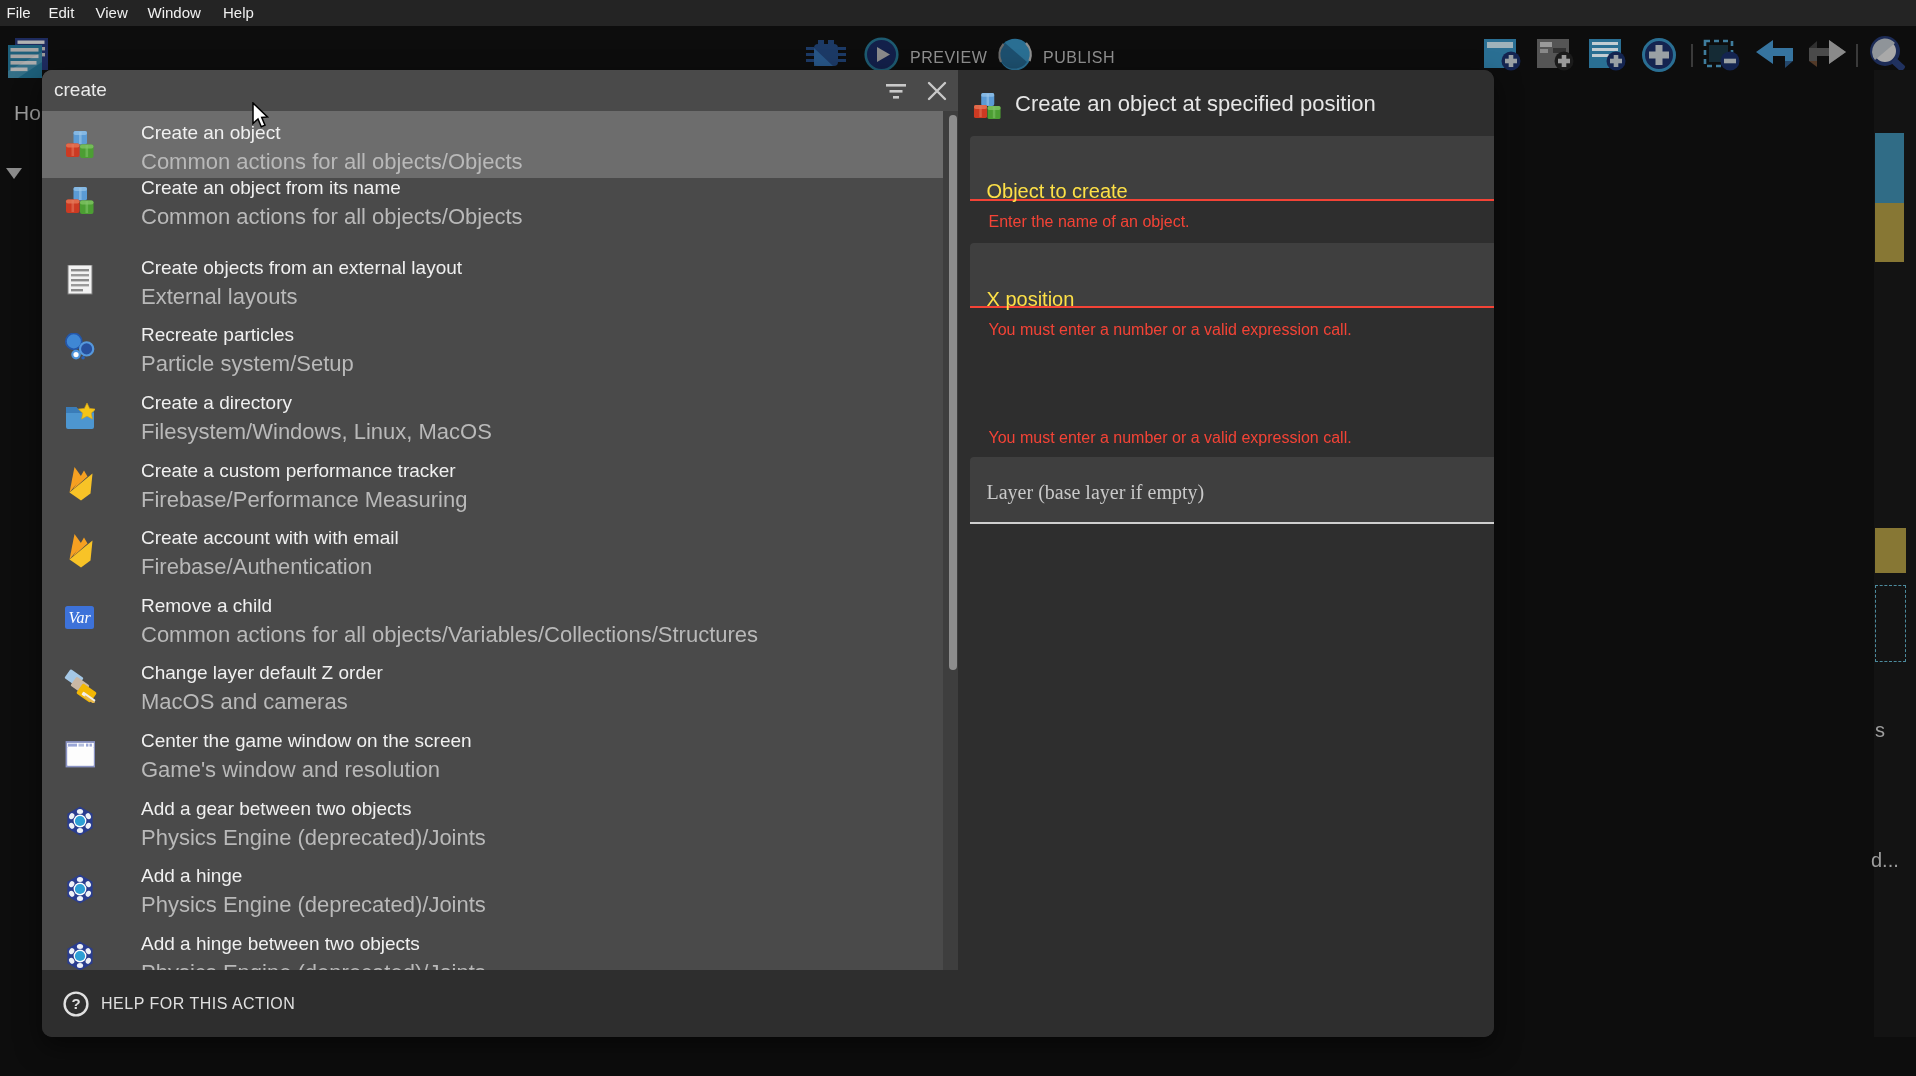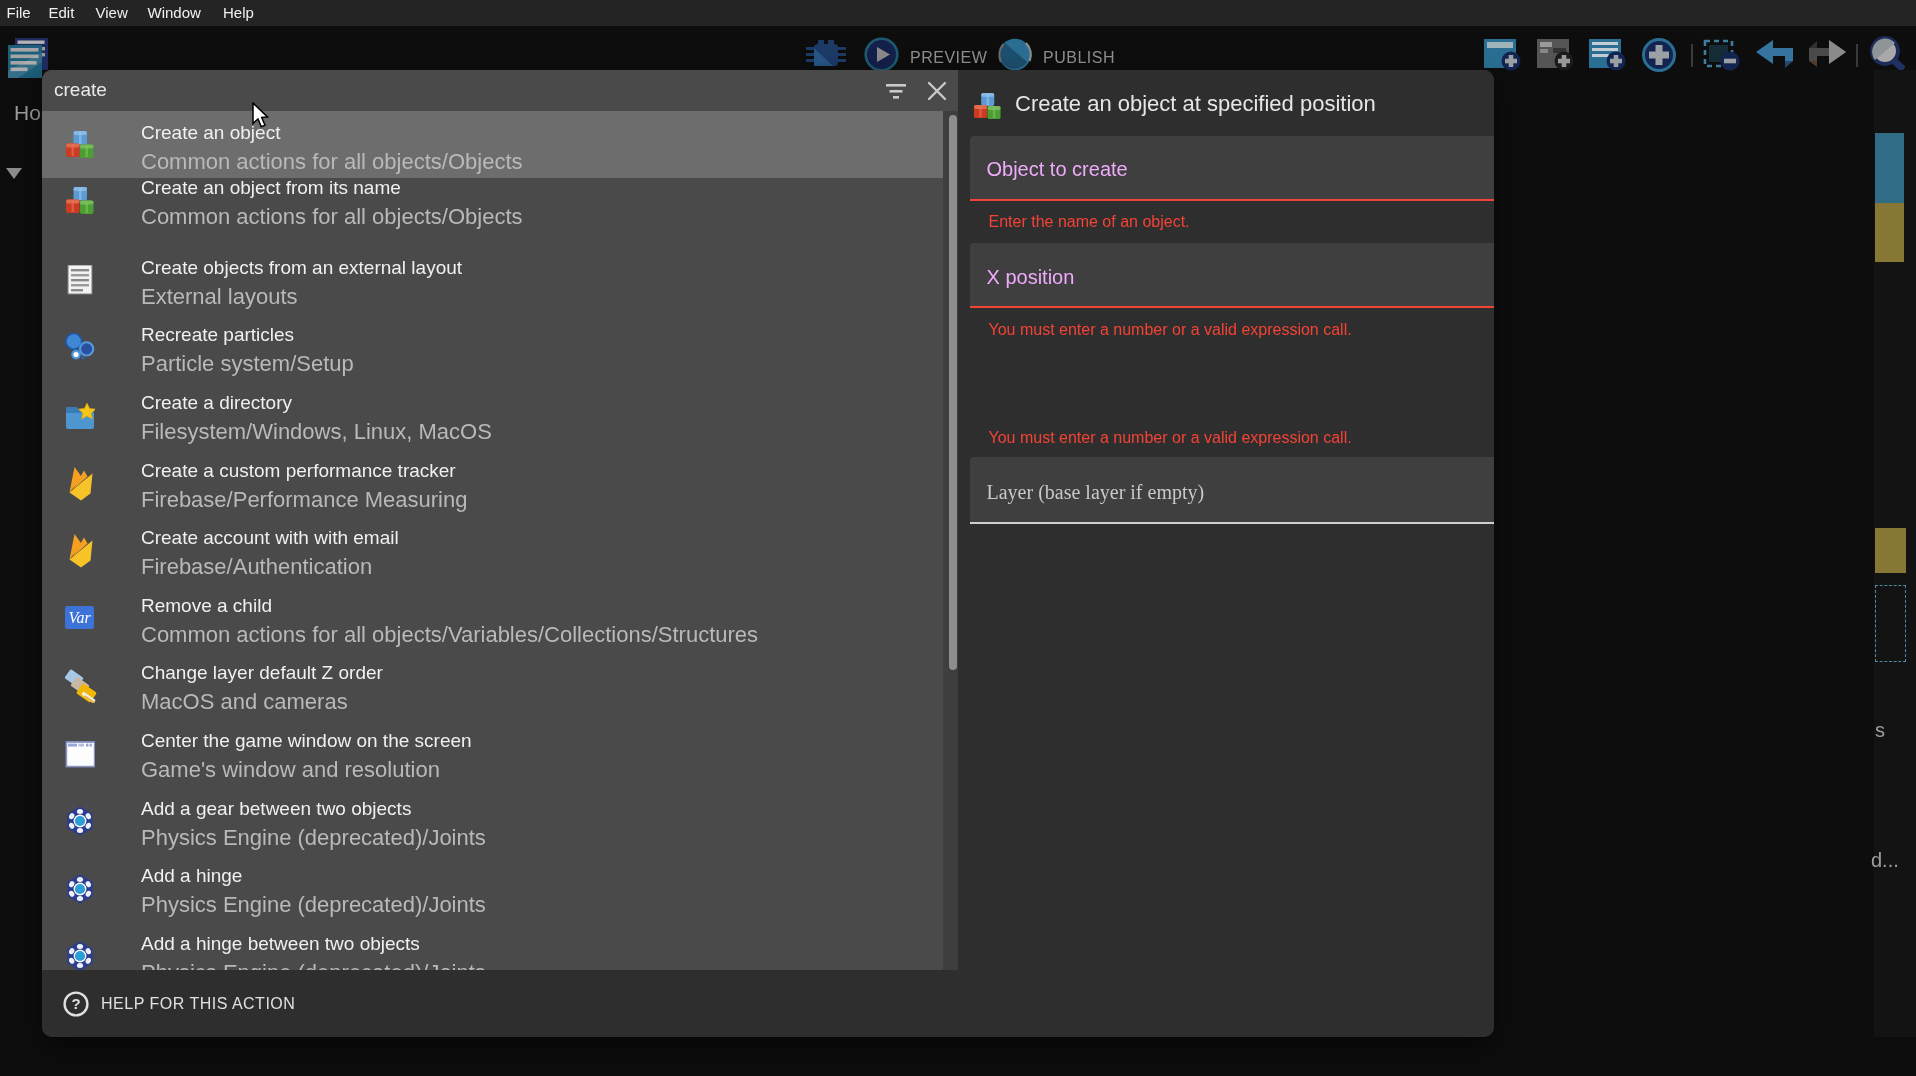--- a/index.html
+++ b/index.html
@@ -25,21 +25,21 @@
   .row .t1 { position:absolute; left:99px; top:11px; font-size:19px; color:#f0f0f0; white-space:nowrap; }
   .row .t2 { position:absolute; left:99px; top:38px; font-size:22px; color:#b9b9b9; white-space:nowrap; }
   .row .ic { position:absolute; left:23px; top:19.7px; width:30px; height:30px; }
   #sbtrack { position:absolute; left:901px; top:40.5px; width:15px; height:859.5px; background:#3e3e3e; }
   #sbthumb { position:absolute; left:907px; top:44.7px; width:8px; height:555px; background:#8d8d8d; border-radius:4px; }
   
   #rightpanel { position:absolute; left:916px; top:0; width:916px; height:900px; background:#2e2e2e; }
   .rp { position:absolute; }
   .fbox { position:absolute; background:#3f3f3f; border-radius:4px 4px 0 0; }
   .fbox .lab { position:absolute; left:17px; font-size:20px; white-space:nowrap; }
-  .red { color:#f0abfc; }
+  .red { color:#fde047;margin-top:22px; }
   .redline { border-bottom:2px solid #f44336; }
   .greyline { border-bottom:2px solid #cfcfcf;font-family:Liberation Serif, serif; }
   .helper { position:absolute; font-size:16px; color:#f44336; white-space:nowrap; }
   .bluebtn { position:absolute; background:#2979ff; border-radius:2px; color:#fff;
     display:flex; align-items:center; justify-content:center; }
   .bluebtn .sig { font-size:27px; font-weight:bold; line-height:1; }
   .bluebtn .sm { font-size:17px; margin-left:14px; }
   
   #botbar { position:absolute; left:0; top:900px; width:1832px; height:67px; background:#2e2e2e; }
   #botbar .help { position:absolute; left:59px; top:25px; font-size:16px; color:#e0e0e0; letter-spacing:0.5px; }

